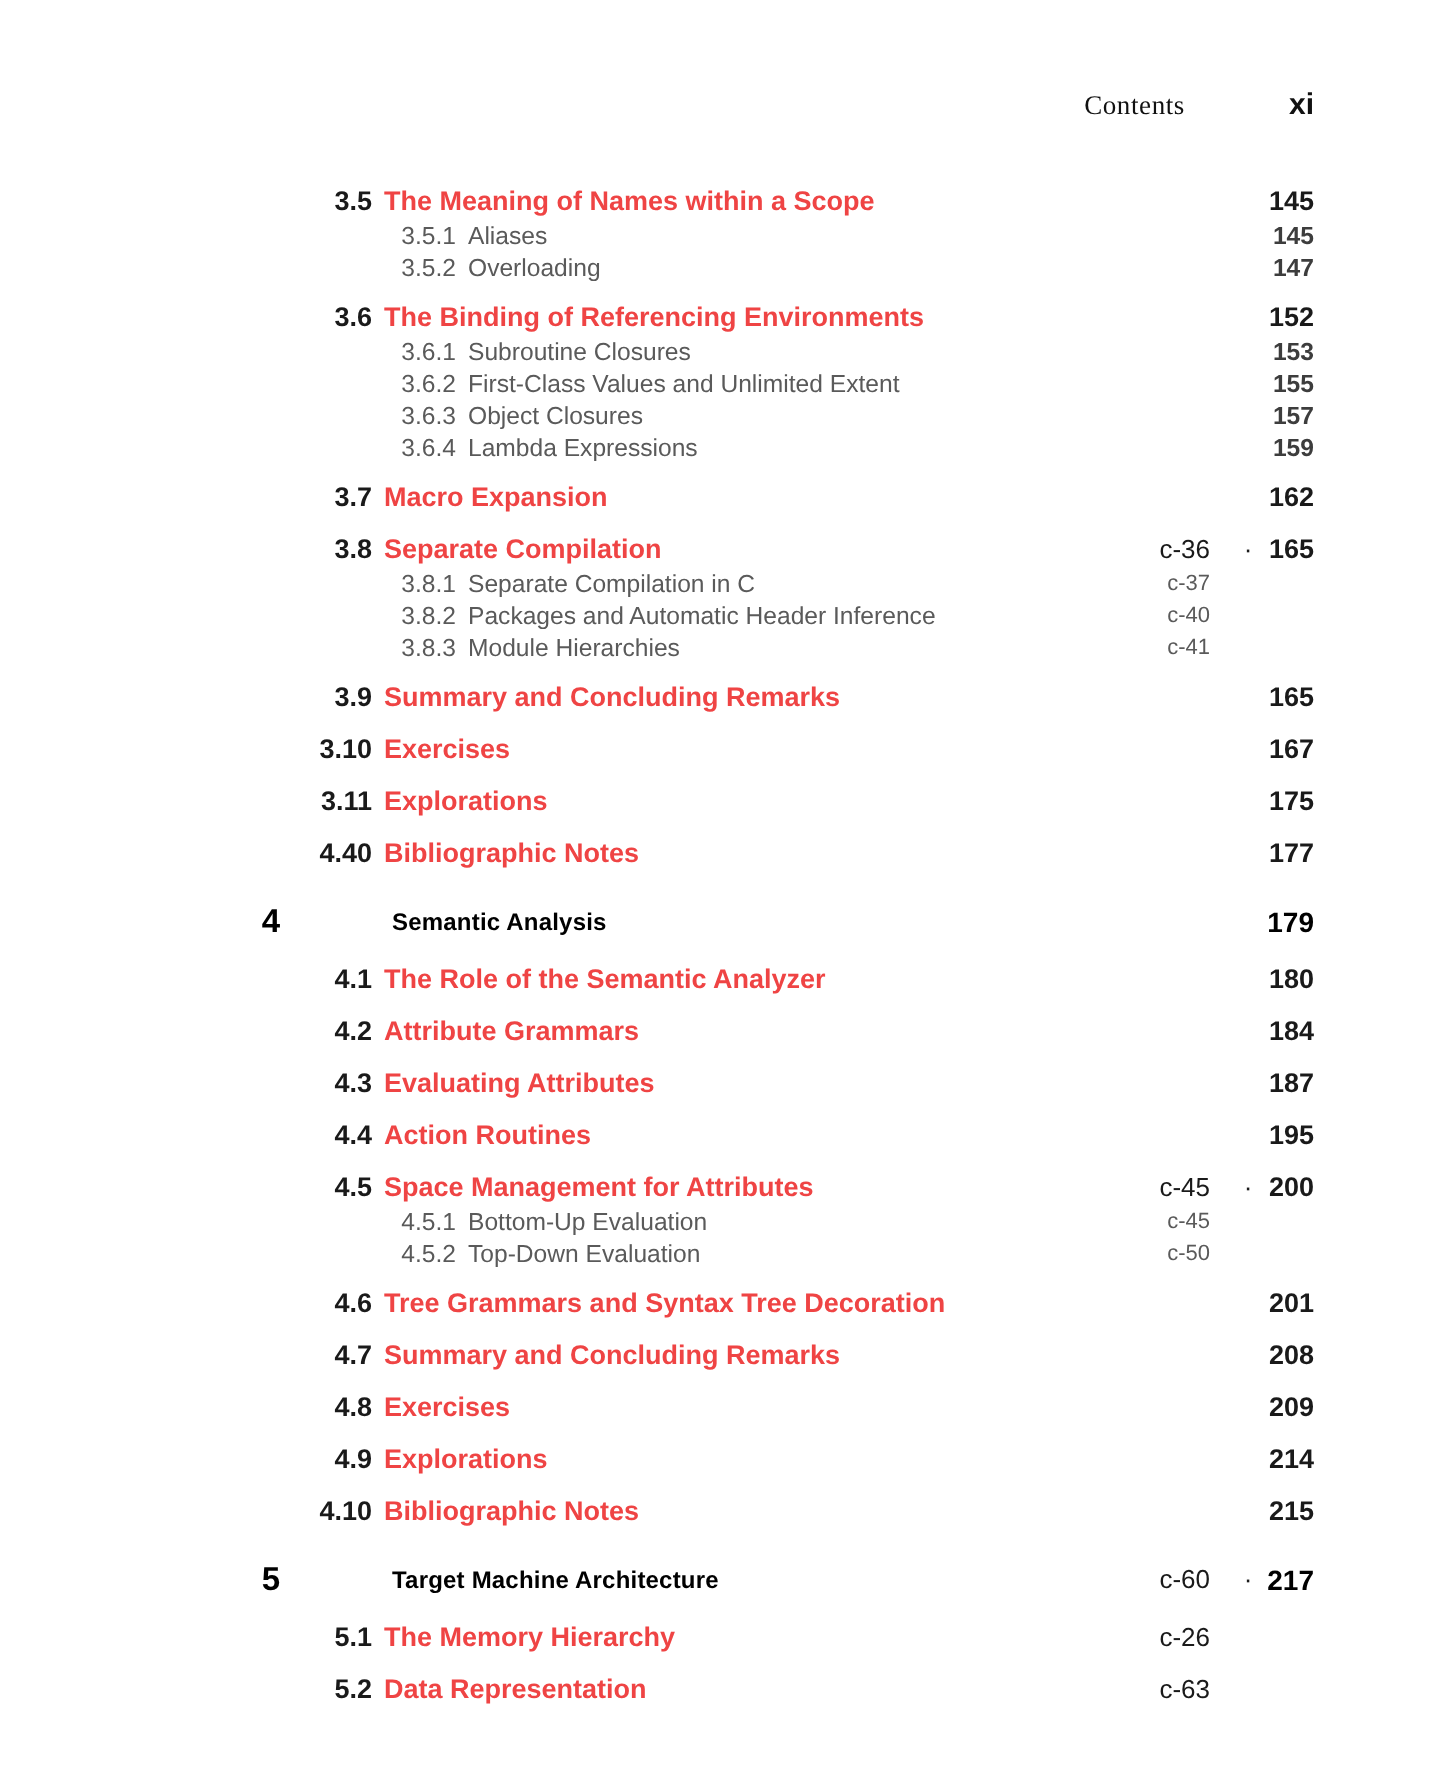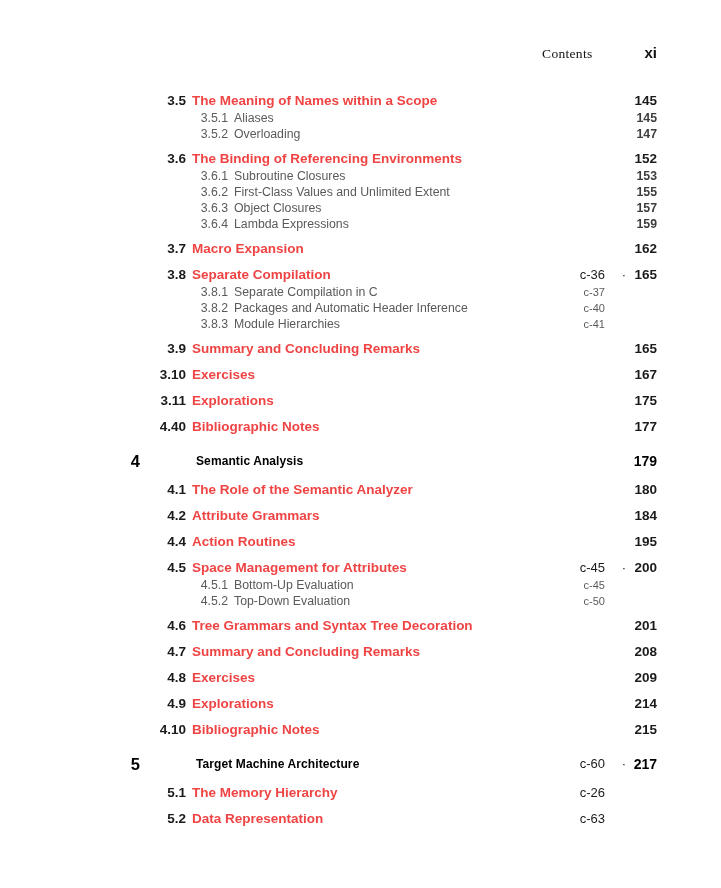--- a/index.html
+++ b/index.html
@@ -247,20 +247,25 @@
       <span class="num">4.1</span>
       <span class="title">The Role of the Semantic Analyzer</span>
       <span class="page">180</span>
     </div>
     <div class="row section">
       <span class="num">4.2</span>
       <span class="title">Attribute Grammars</span>
       <span class="page">184</span>
     </div>
     <div class="row section">
+      <span class="num">4.3</span>
+      <span class="title">Evaluating Attributes</span>
+      <span class="page">187</span>
+    </div>
+    <div class="row section">
       <span class="num">4.4</span>
       <span class="title">Action Routines</span>
       <span class="page">195</span>
     </div>
     <div class="row section">
       <span class="num">4.5</span>
       <span class="title">Space Management for Attributes</span>
       <span class="cdref">c-45</span>
       <span class="sep">·</span>
       <span class="page">200</span>

